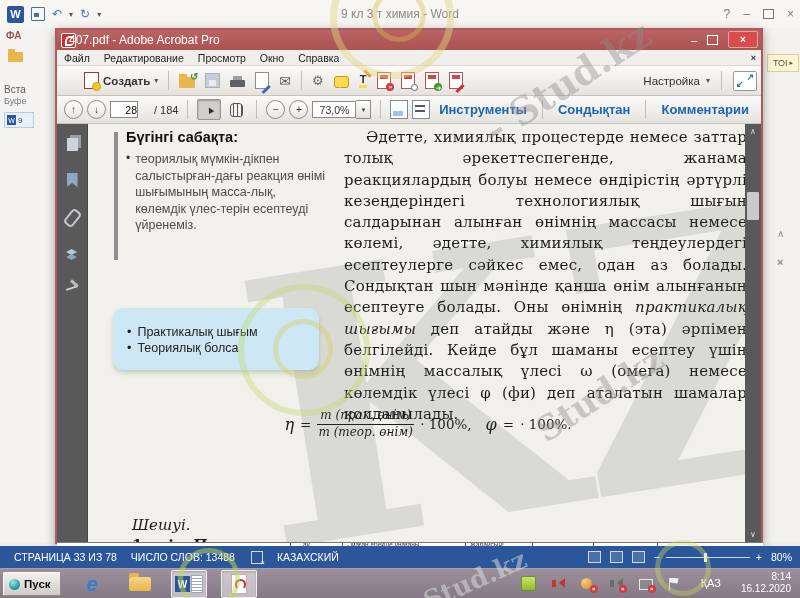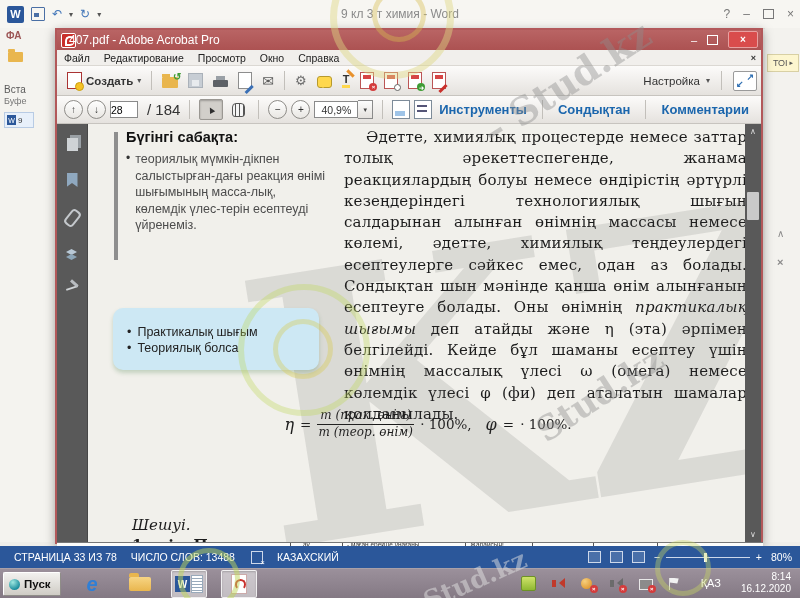--- a/index.html
+++ b/index.html
@@ -65,22 +65,22 @@
   .badge{position:absolute;right:-4px;bottom:-3px;width:8px;height:8px;border-radius:50%;color:#fff;font-size:6px;display:flex;align-items:center;justify-content:center;font-weight:bold}
   .badge-red{background:#d43c3c}.badge-green{background:#3f9c35}.badge-mag{background:#fff;border:1.5px solid #666;width:5px;height:5px}
   .ic-docred{width:12px;height:15px;background:#fff;border:1px solid #b55}
   .ic-docred:before{content:"";position:absolute;left:2px;top:2px;width:8px;height:4px;background:#d64545}
   .ic-docedit:after{content:"";position:absolute;right:-3px;bottom:-2px;width:10px;height:3px;background:#c9302c;transform:rotate(-45deg)}
   .tb1-right{position:absolute;right:4px;top:0;height:29px;display:flex;align-items:center;gap:6px}
   .settings-label{font-size:11.5px;color:#333}
   .expand-btn{width:22px;height:18px;background:#fff;border:1px solid #9a9a9a;border-radius:2px;position:relative;color:#2f6fb3;font-weight:bold}
   .expand-btn span{position:absolute;font-size:9px;line-height:1}
   .circle-btn{width:17px;height:17px;border-radius:50%;background:linear-gradient(#fefefe,#e9e7e3);border:1px solid #8e8c88;display:flex;align-items:center;justify-content:center;font-size:10px;color:#333;flex:0 0 auto}
-  .tb-input{width:26px;height:15px;background:#fff;border:1px solid #8a8a8a;font-size:10.5px;text-align:left;font-family:"Liberation Sans",sans-serif;padding:0}
-  .pagetotal{font-size:15px;color:#333;margin-left:5px}
+  .tb-input{width:26px;height:15px;background:#fff;border:1px solid #8a8a8a;font-size:10.5px;text-align:right;font-family:"Liberation Sans",sans-serif;padding:0}
+  .pagetotal{font-size:11px;color:#333;margin-left:12px}
   .tool-toggle{width:22px;height:19px;border:1px solid #9a9792;border-radius:2px;display:flex;align-items:center;justify-content:center}
   .tool-toggle.pressed{background:#d2cfca;box-shadow:inset 0 1px 2px rgba(0,0,0,.25)}
   .cursor-glyph{font-size:10px;color:#2f2f2f;transform:rotate(-28deg)}
   .hand-glyph{width:11px;height:12px;border:1.5px solid #555;border-radius:4px 4px 3px 3px;background:repeating-linear-gradient(90deg,#f5f5f5 0 2px,#555 2px 3px,#f5f5f5 3px 4px)}
   .zoom-combo{display:flex;align-items:center}
   .zoom-box{width:42px;height:15px;background:#fff;border:1px solid #8a8a8a;font-size:10.5px;display:flex;align-items:center;justify-content:center}
   .zoom-drop{width:14px;height:17px;border:1px solid #8a8a8a;border-left:none;background:linear-gradient(#fdfdfd,#e4e1dd);display:flex;align-items:center;justify-content:center;font-size:7px;color:#444}
   .layout-ic{width:16px;height:17px;border:1px solid #7d8b99;background:#fff;position:relative}
   .layout-ic.blue:after{content:"";position:absolute;left:2px;bottom:2px;width:10px;height:5px;background:#9fc4e8}
   .layout-ic.fit:after{content:"";position:absolute;left:2px;top:4px;width:10px;height:2px;background:#557;box-shadow:0 5px 0 #557}
@@ -221,21 +221,21 @@
 
   <div id="acro-menubar">
     <span class="menu-item">Файл</span>
     <span class="menu-item">Редактирование</span>
     <span class="menu-item">Просмотр</span>
     <span class="menu-item">Окно</span>
     <span class="menu-item">Справка</span>
     <span class="menubar-x">×</span>
   </div>
 
-  <div class="tbar" id="acro-tb1" style="padding-left:5px">
+  <div class="tbar" id="acro-tb1" style="padding-left:22px">
     <div class="tb-btn">
       <span class="ic ic-newdoc"></span>
       <span style="font-size:11.5px;font-weight:bold">Создать</span>
       <span class="caret">▾</span>
     </div>
     <div class="vsep"></div>
     <div class="tb-btn">
         <span class="ic ic-folder"></span>
       </div>
     <div class="tb-btn">
@@ -306,21 +306,21 @@
         <span class="hand-glyph"></span>
       </div>
     <div class="vsep"></div>
     <div class="circle-btn">
         <span>−</span>
       </div>
     <div class="circle-btn">
         <span>+</span>
       </div>
     <div class="zoom-combo">
-      <div class="zoom-box">40,9%</div>
+      <div class="zoom-box">73,0%</div>
       <div class="zoom-drop">▾</div>
     </div>
     <div class="vsep"></div>
     <div class="layout-ic blue"></div>
     <div class="layout-ic fit"></div>
     <div class="tb2-right">
       <span class="panel-label">Инструменты</span>
       <div class="vsep"></div>
       <span class="panel-label">Сондықтан</span>
       <div class="vsep"></div>

